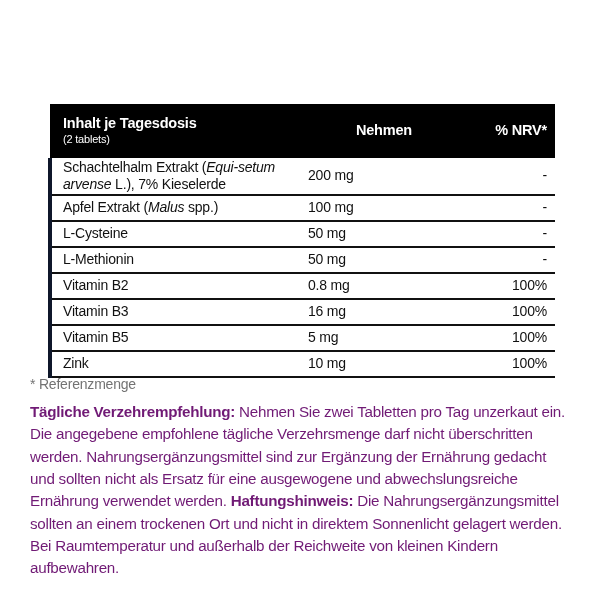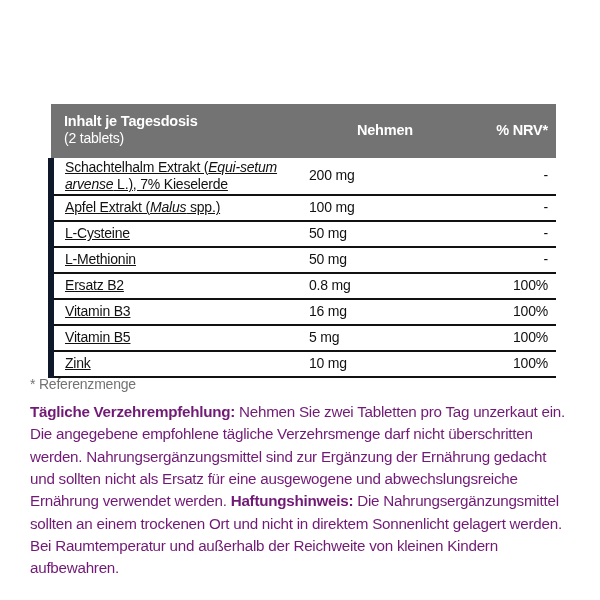--- a/index.html
+++ b/index.html
@@ -36,40 +36,40 @@
 
   .nutrition-table td,
   .nutrition-table th {
     padding: 0;
     margin: 0;
     vertical-align: middle;
   }
 
   
   .thead-row {
-    background: #737373;
+    background: #000000;
     color: #ffffff;
   }
   .thead-row th {
     font-size: 14.5px;
     font-weight: bold;
     letter-spacing: -0.2px;
     height: 48px;
     padding-top: 2px;
     padding-bottom: 4px;
   }
   .th-name {
     text-align: left;
     padding-left: 13px !important;
     line-height: 1.28;
   }
   .th-name .sub {
     display: block;
     font-weight: normal;
-    font-size: 14px;
+    font-size: 11px;
   }
   .th-amount {
     text-align: right;
     padding-right: 48px !important;
   }
   .th-nrv {
     text-align: right;
     padding-right: 8px !important;
   }
 
@@ -80,23 +80,22 @@
   .nutrition-table tbody td {
     font-size: 14px;
     letter-spacing: -0.2px;
     height: 21px;
     padding-top: 1px;
     padding-bottom: 2px;
     line-height: 1.18;
   }
   .td-name {
     text-align: left;
-    border-left: 6px solid #0f172a;
+    border-left: 4px solid #0f172a;
     padding-left: 11px !important;
-    text-decoration: underline;
   }
   .td-amount {
     text-align: left;
     padding-right: 48px !important;
     white-space: nowrap;
   }
   .td-nrv {
     text-align: right;
     padding-right: 8px !important;
     white-space: nowrap;
@@ -170,21 +169,21 @@
           <td class="td-name">L-Cysteine</td>
           <td class="td-amount">50 mg</td>
           <td class="td-nrv">-</td>
         </tr>
         <tr>
           <td class="td-name">L-Methionin</td>
           <td class="td-amount">50 mg</td>
           <td class="td-nrv">-</td>
         </tr>
         <tr>
-          <td class="td-name">Ersatz B2</td>
+          <td class="td-name">Vitamin B2</td>
           <td class="td-amount">0.8 mg</td>
           <td class="td-nrv">100%</td>
         </tr>
         <tr>
           <td class="td-name">Vitamin B3</td>
           <td class="td-amount">16 mg</td>
           <td class="td-nrv">100%</td>
         </tr>
         <tr>
           <td class="td-name">Vitamin B5</td>

